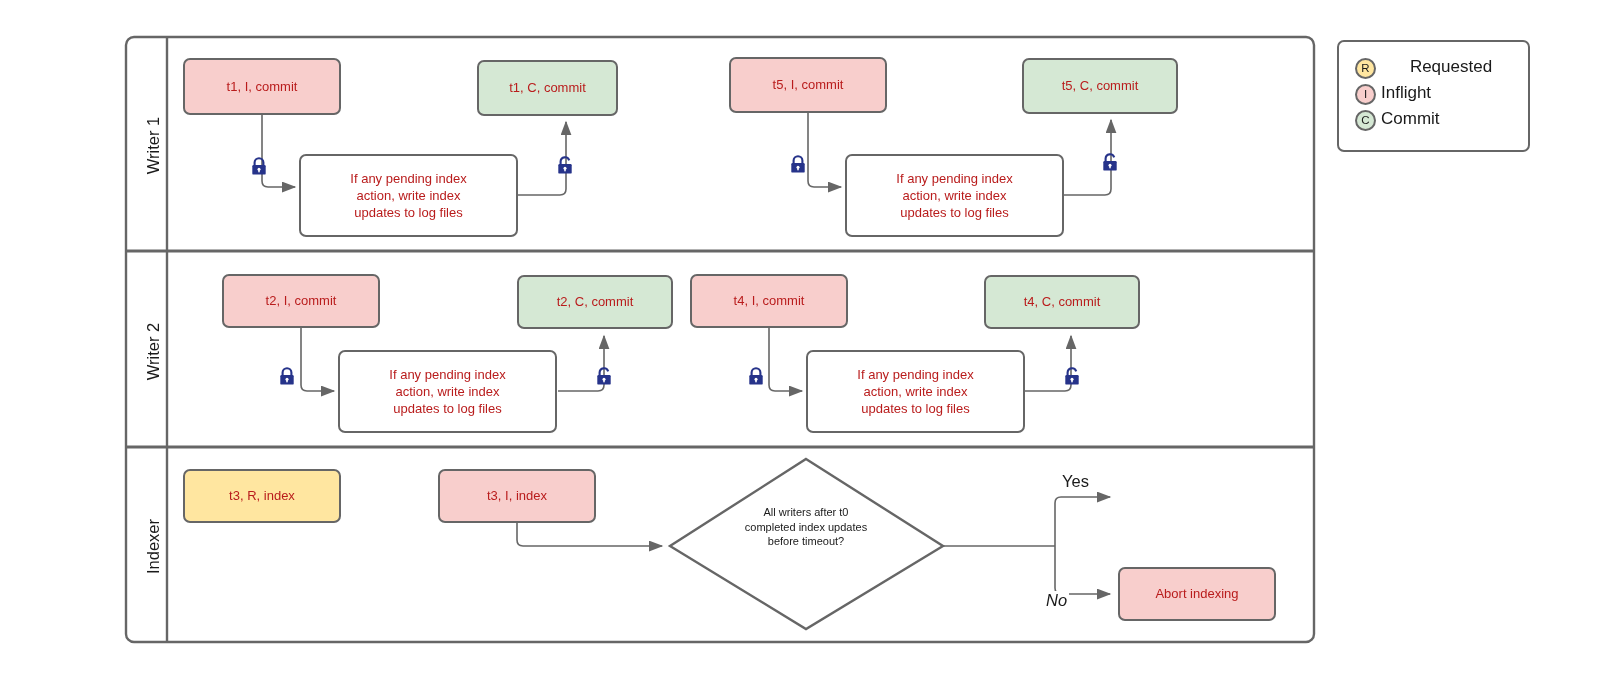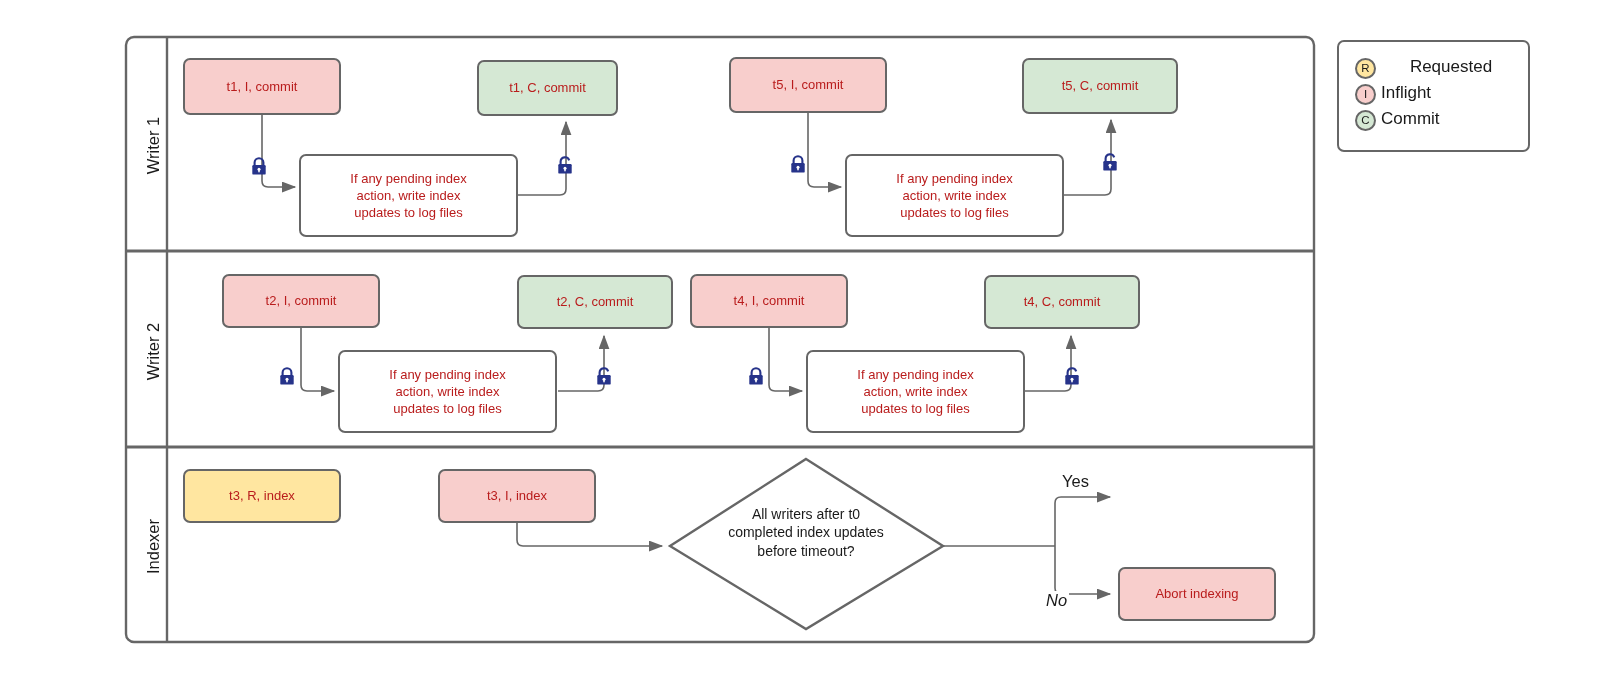--- a/index.html
+++ b/index.html
@@ -57,21 +57,21 @@
   .edge-label {
     position: absolute;
     font-size: 16.5px;
     color: #1a1a1a;
     background: #ffffff;
     padding: 0 2px;
     white-space: nowrap;
   }
   .diamond-text {
     position: absolute;
-    font-size: 14px;
+    font-size: 11px;
     color: #1a1a1a;
     line-height: 1.32;
     text-align: center;
     white-space: pre-line;
   }
   .lock {
     position: absolute;
     width: 20px;
     height: 20px;
   }

